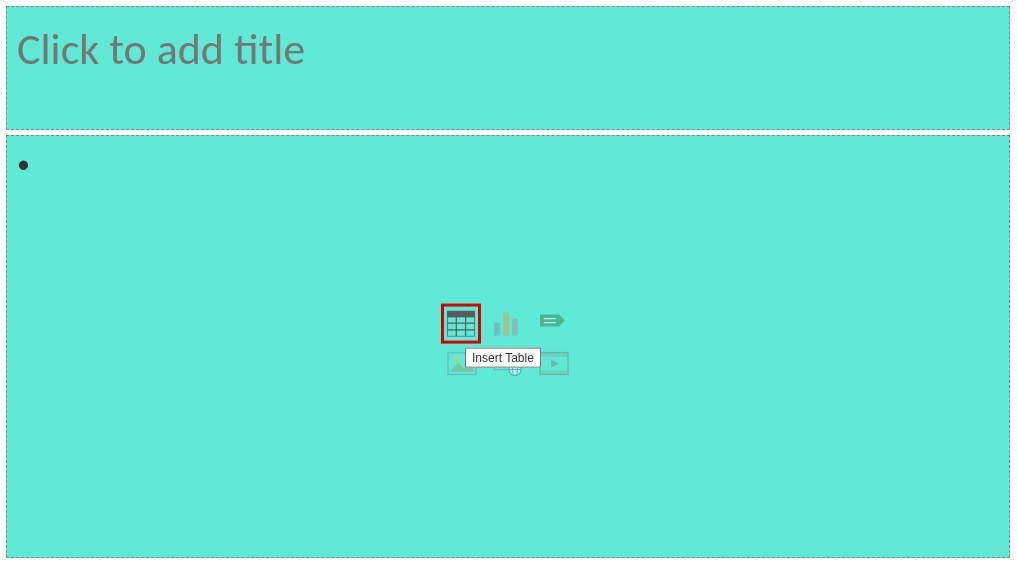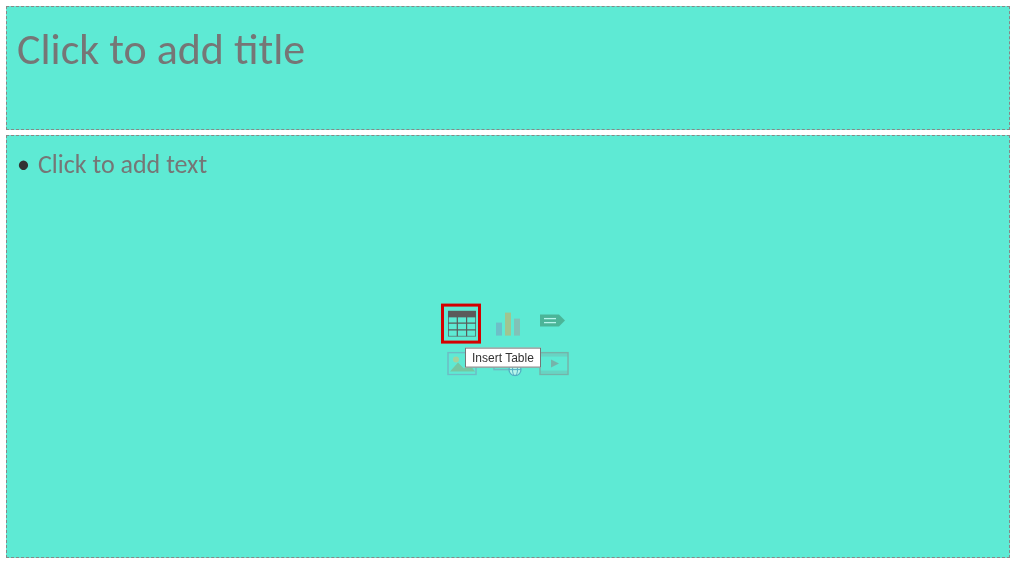--- a/index.html
+++ b/index.html
@@ -65,21 +65,21 @@
       display: flex;
       gap: 16px;
       justify-content: center;
       align-items: center;
     }
     .insert-icon {
       width: 30px;
       height: 28px;
       display: flex;
       align-items: center;
-      justify-content: center;
+      justify-content: flex-start;
       opacity: 0.55;
       cursor: pointer;
     }
     .highlight-box {
       position: absolute;
       border: 3px solid #d40000;
       width: 40px;
       height: 40px;
       left: -6px;
       top: -6px;
@@ -105,21 +105,20 @@
 </head>
 <body>
 
 <div class="placeholder-box title-box">
   <div class="title-text">Click to add title</div>
 </div>
 
 <div class="placeholder-box content-box">
   <div class="bullet-line">
     <span class="bullet">•</span>
-    <span class="body-text">Click to add text</span>
   </div>
 
   <div class="insert-grid">
     <div class="insert-row">
       <div class="insert-icon first-cell" style="opacity:1;">
         <div class="highlight-box"></div>
         <svg width="28" height="26" viewBox="0 0 28 26">
           <rect x="0" y="0" width="28" height="6" fill="#5b5b5b"></rect>
           <rect x="0" y="6" width="28" height="20" fill="none" stroke="#5b5b5b" stroke-width="1.5"></rect>
           <line x1="9.3" y1="6" x2="9.3" y2="26" stroke="#5b5b5b" stroke-width="1.2"></line>

